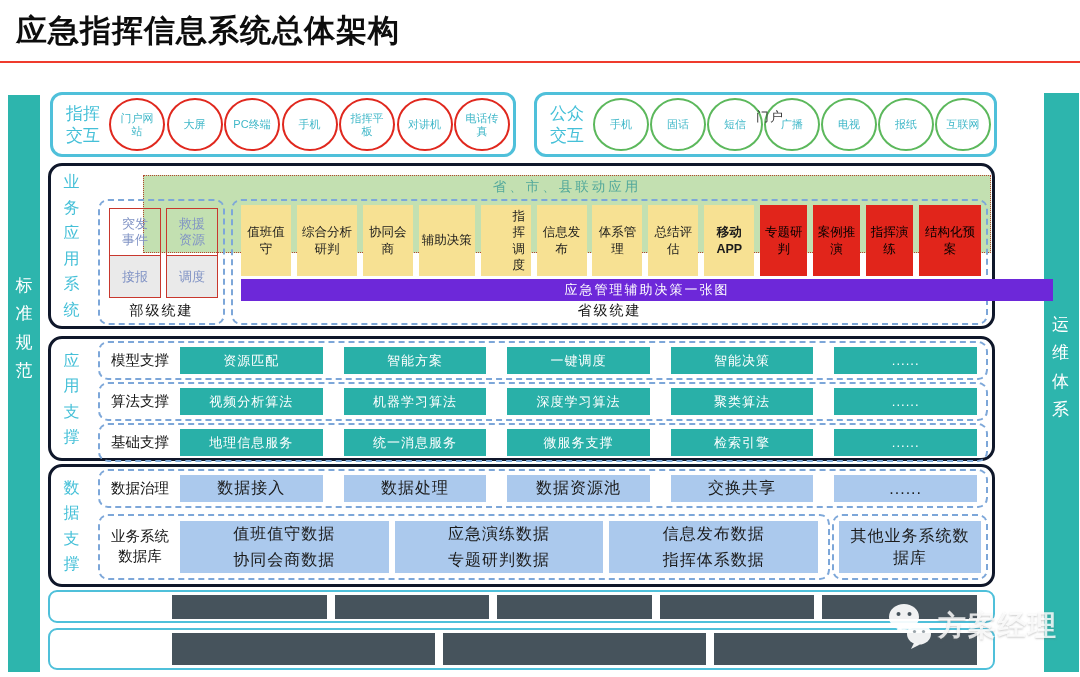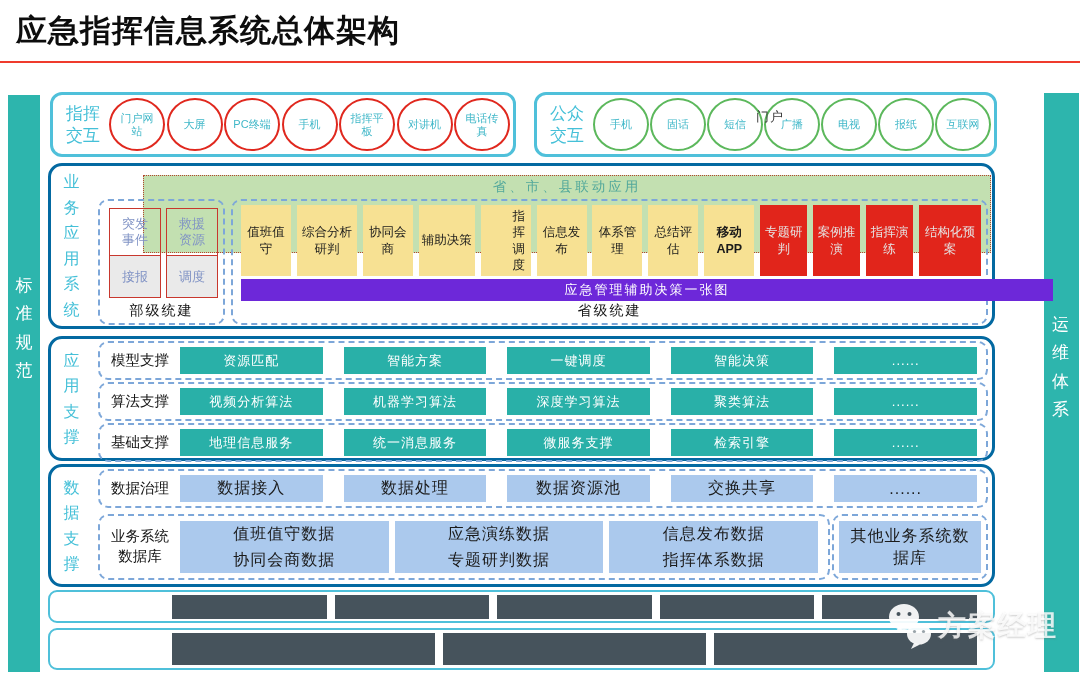--- a/index.html
+++ b/index.html
@@ -23,38 +23,38 @@
   
   .chanbox { position:absolute; top:92px; height:65px; background:#fff; border:3px solid #4fc0da; border-radius:12px; display:flex; align-items:center; }
   .chan-label { width:46px; margin-left:7px; font-size:17px; color:#45c0d8; text-align:center; word-break:break-all; line-height:1.25; flex:none; }
   .circles { flex:1; display:flex; justify-content:space-between; align-items:center; padding:0 3px; }
   .circle { width:56px; height:53px; border-radius:50%; border:2.5px solid #e0281e; background:#fff; display:flex; align-items:center; justify-content:center; flex:none; }
   .circle span { display:block; max-width:42px; text-align:center; font-size:11px; line-height:1.15; color:#3fb7c8; }
   .circle.green { border-color:#5cb85c; }
   .overlap-artifact { position:absolute; left:219px; top:13px; font-size:13px; color:#3a3a3a; letter-spacing:1px; }
 
   
-  .panel { position:absolute; left:48px; width:947px; background:#fff; border:3px solid #0369a1; border-radius:14px; }
+  .panel { position:absolute; left:48px; width:947px; background:#fff; border:3px solid #0f172a; border-radius:14px; }
   .vlabel { position:absolute; left:11px; width:19px; top:50%; transform:translateY(-50%); font-size:16px; color:#45c0d8; text-align:center; word-break:break-all; line-height:1.6; }
 
   
   .green-banner { position:absolute; left:92px; top:9px; width:848px; height:78px; background:#c3e0b1; border:1.5px dotted #b5452f; text-align:center; }
   .green-banner .btxt { margin-top:2px; display:inline-block; color:#52a89b; font-size:13.5px; letter-spacing:3px; }
   .dgroup { position:absolute; border:2.5px dashed #7da7d9; border-radius:10px; }
   .ministry { left:47px; top:33px; width:127px; height:126px; }
   .stackcol { position:absolute; top:7px; width:52px; }
   .stackcol .sbox { border:1.5px solid #c8372d; display:flex; align-items:center; justify-content:center; text-align:center; color:#8093c5; font-size:13px; line-height:1.2; }
   .stackcol .sbox.top { height:48px; background:transparent; }
   .stackcol .sbox.top span { max-width:30px; display:block; }
   .stackcol .sbox.bot { height:42px; background:#eaeaea; margin-top:0px; border-top:none; }
   .gcaption { position:absolute; left:0; right:0; top:101px; text-align:center; font-size:14px; color:#141414; letter-spacing:2px; }
   .province { left:180px; top:33px; width:757px; height:126px; }
   .apps { position:absolute; left:8px; top:4px; width:740px; height:71px; display:flex; justify-content:space-between; }
   .app { background:#f7e193; display:flex; align-items:center; justify-content:center; text-align:center; font-size:12.5px; color:#1b1b1b; line-height:1.3; padding:2px; }
-  .app.red { background:#e1251b; color:#e5e5e5; }
+  .app.red { background:#e1251b; color:#000000; }
   .app.bold { font-weight:bold; }
   .mapbar { position:absolute; left:8px; top:78px; width:812px; height:22px; background:#6d28d9; color:#fff; font-size:13px; letter-spacing:2px; display:flex; align-items:center; justify-content:center; }
 
   
   .srow { position:absolute; left:47px; width:890px; height:39px; border:2.5px dashed #7da7d9; border-radius:10px; display:flex; align-items:center; }
   .srow-label { width:80px; text-align:center; font-size:14.5px; color:#141414; flex:none; line-height:1.2; }
   .srow-items { flex:1; display:flex; gap:21px; height:27px; padding-right:9px; }
   .tealbox { flex:1; background:#29b0a8; color:#fff; font-size:13px; letter-spacing:1px; display:flex; align-items:center; justify-content:center; }
   .bluebox { flex:1; background:#abc9ed; color:#1b1b1b; font-size:16px; letter-spacing:1px; display:flex; align-items:center; justify-content:center; }
 

